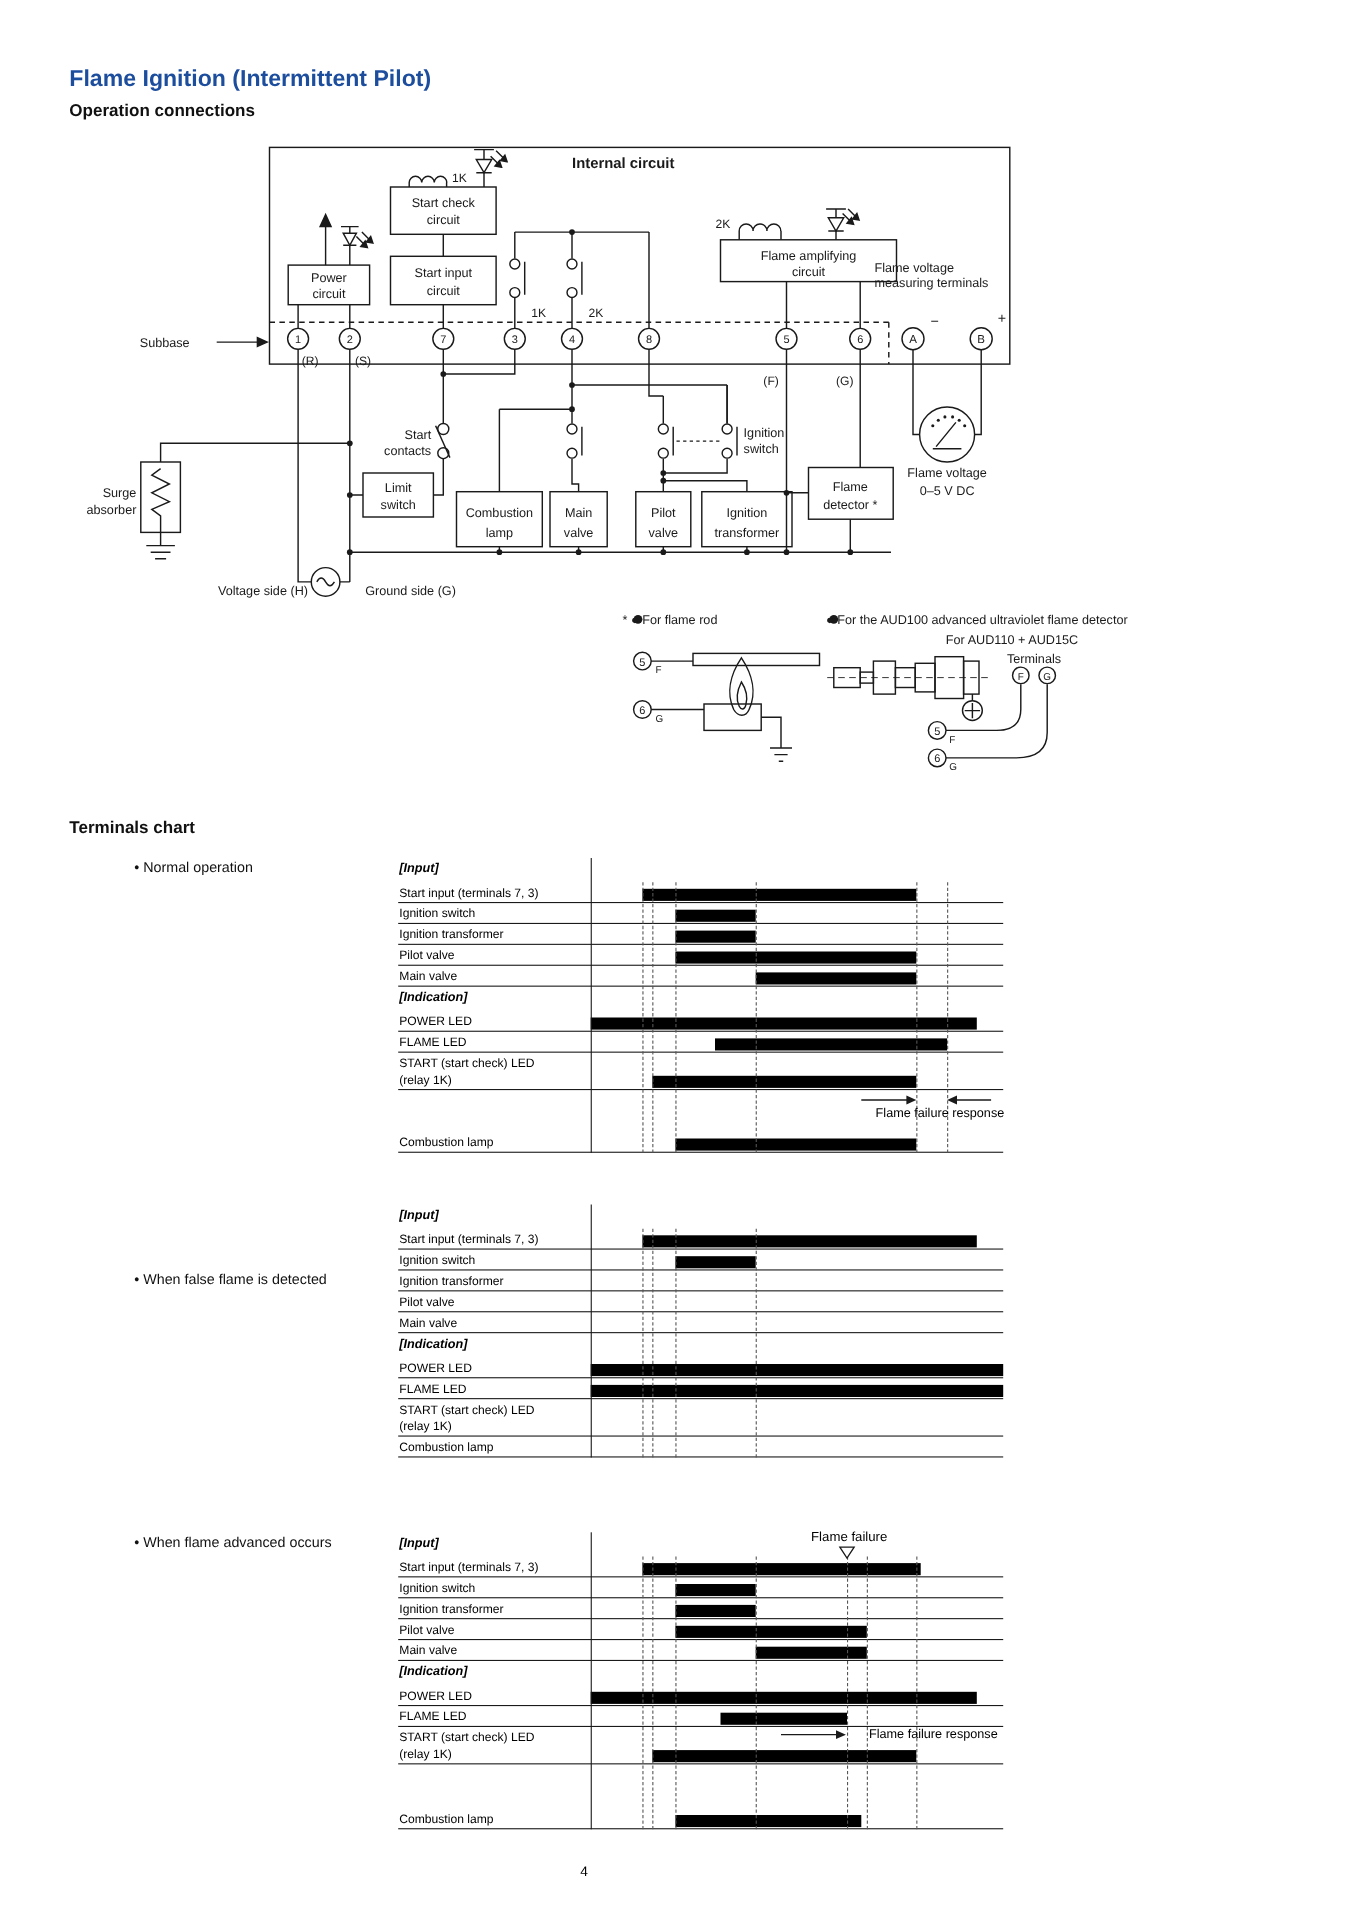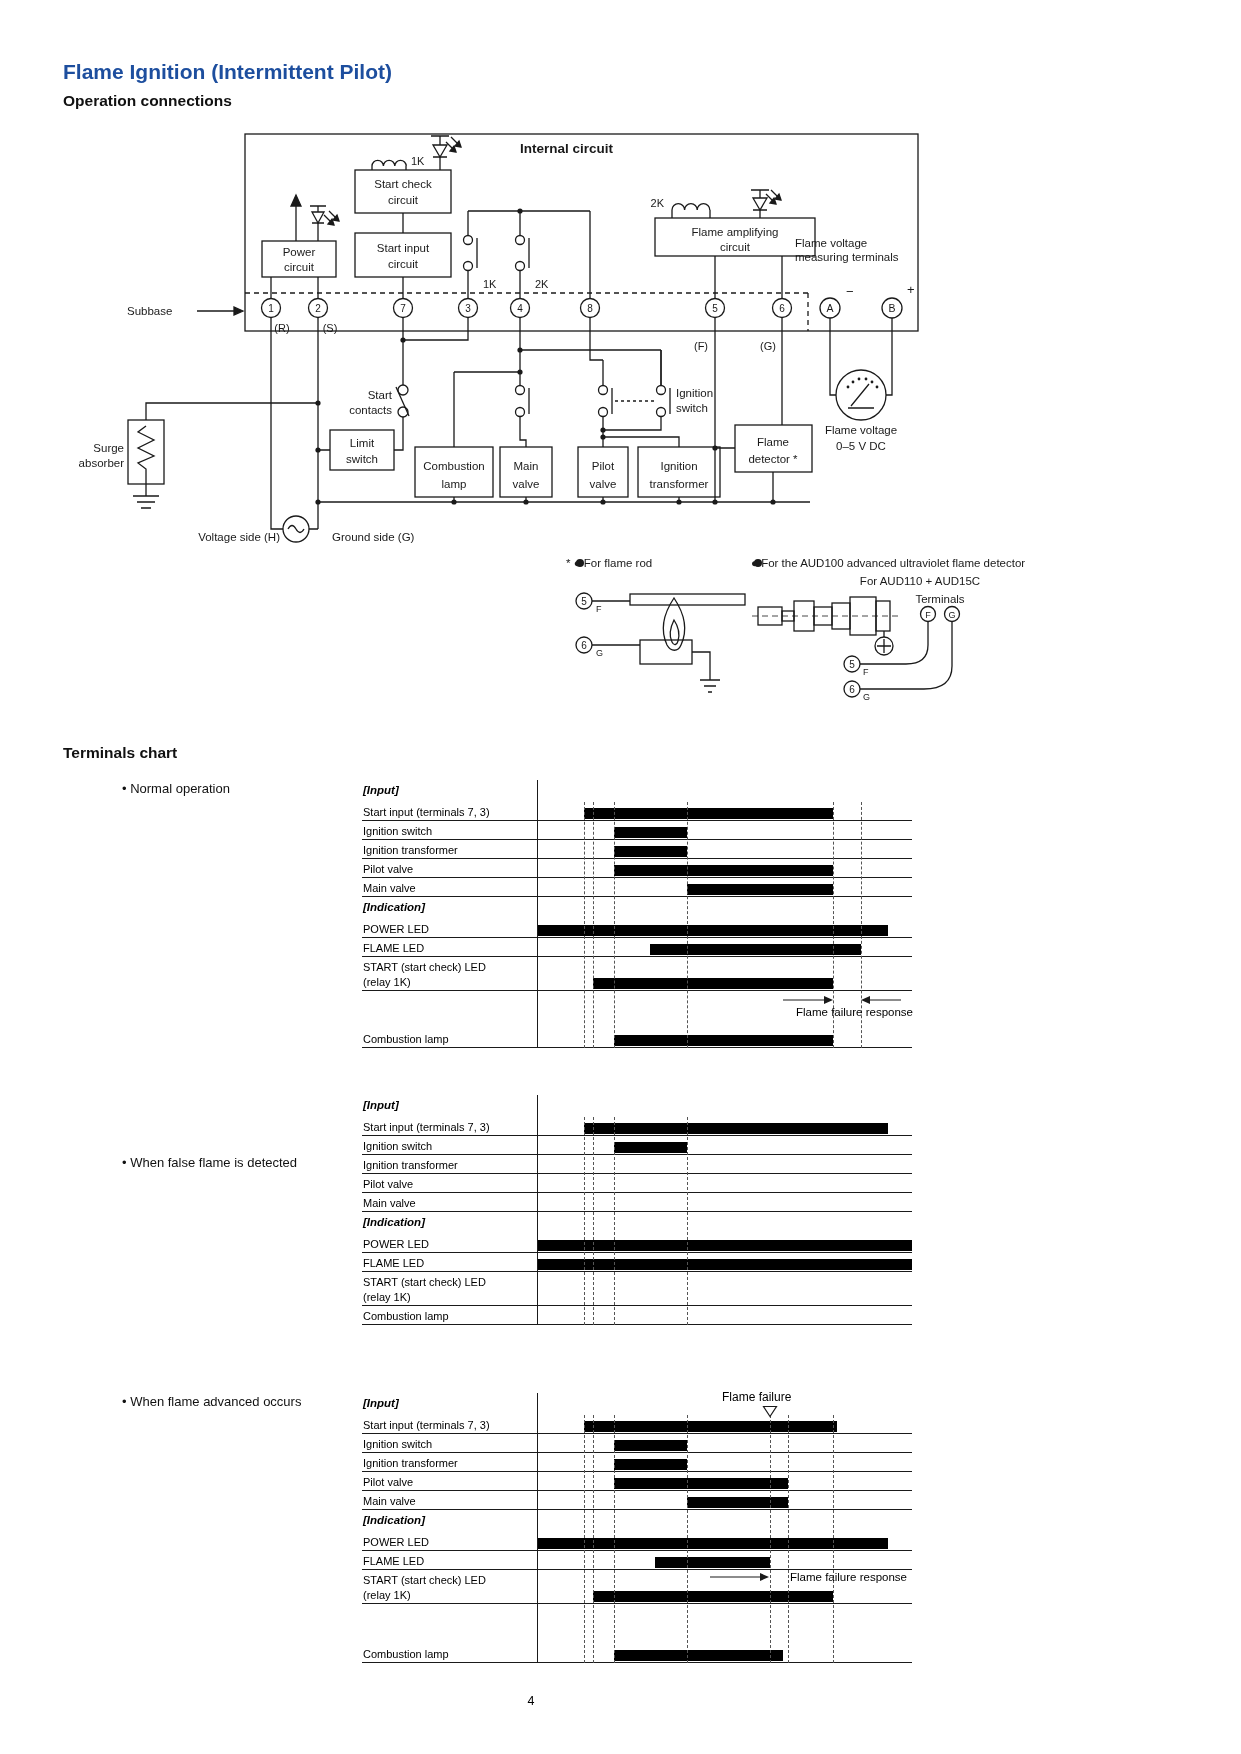--- a/index.html
+++ b/index.html
@@ -406,21 +406,21 @@
   <svg class="abs" style="left:780px;top:992px;" width="170" height="16">
     <g stroke="#1a1a1a" stroke-width="1.2">
       <line x1="3" y1="8" x2="50" y2="8"></line>
         <line x1="121" y1="8" x2="88" y2="8"></line>
     </g>
     <polygon points="53,8 44,4 44,12" fill="#1a1a1a"></polygon>
     <polygon points="81,8 90,4 90,12" fill="#1a1a1a"></polygon>
   </svg>
   <div class="note-text" style="left:796px;top:1006px;">Flame failure response</div>
 
-  <div class="ff-label" style="left:722px;top:1390px;width:100px;">Flame failure</div>
+  <div class="ff-label" style="left:722px;top:1390px;width:100px;text-align:center;">Flame failure</div>
   <svg class="abs" style="left:762px;top:1405px;" width="16" height="13">
     <polygon points="1.5,1.5 14.5,1.5 8,11.5" fill="#fff" stroke="#1a1a1a" stroke-width="1.2"></polygon>
   </svg>
 
   <svg class="abs" style="left:708px;top:1570px;" width="70" height="14">
     <line x1="2" y1="7" x2="56" y2="7" stroke="#1a1a1a" stroke-width="1.2"></line>
     <polygon points="61,7 52,3 52,11" fill="#1a1a1a"></polygon>
   </svg>
   <div class="note-text" style="left:790px;top:1571px;">Flame failure response</div>
 

